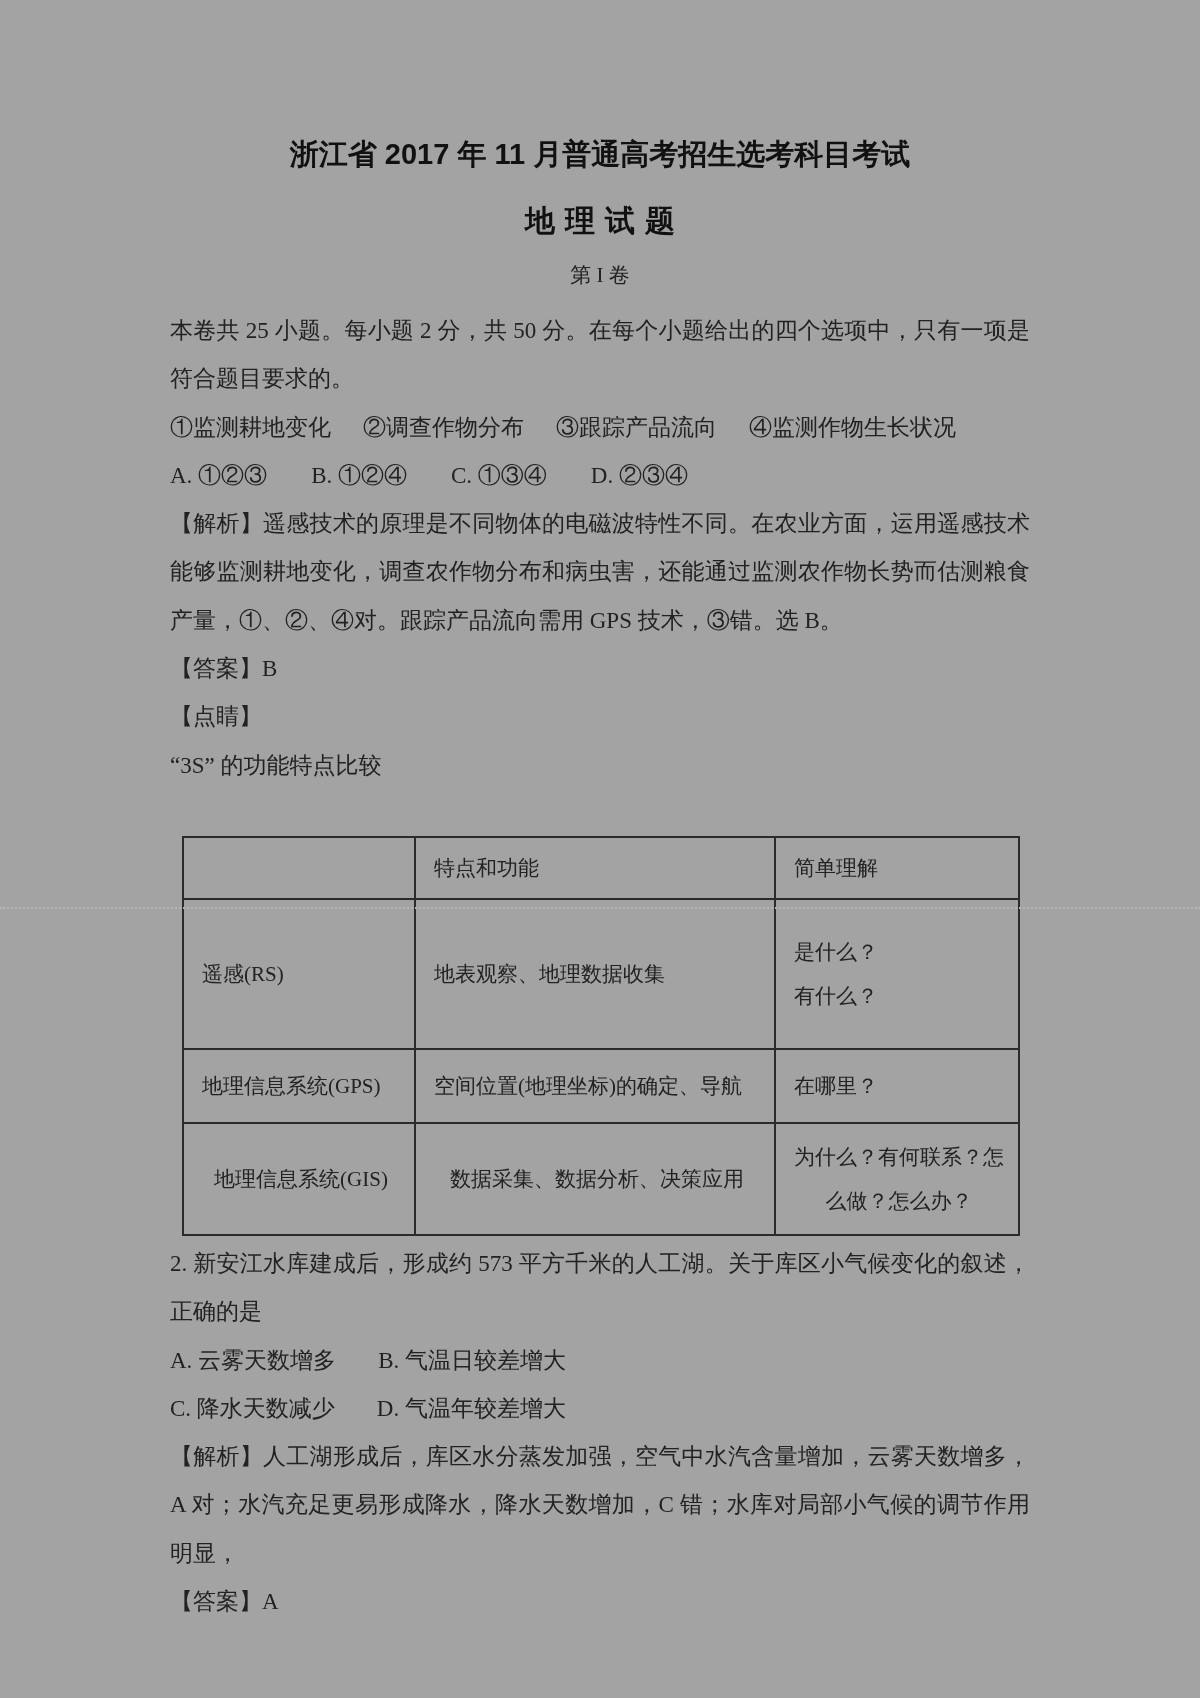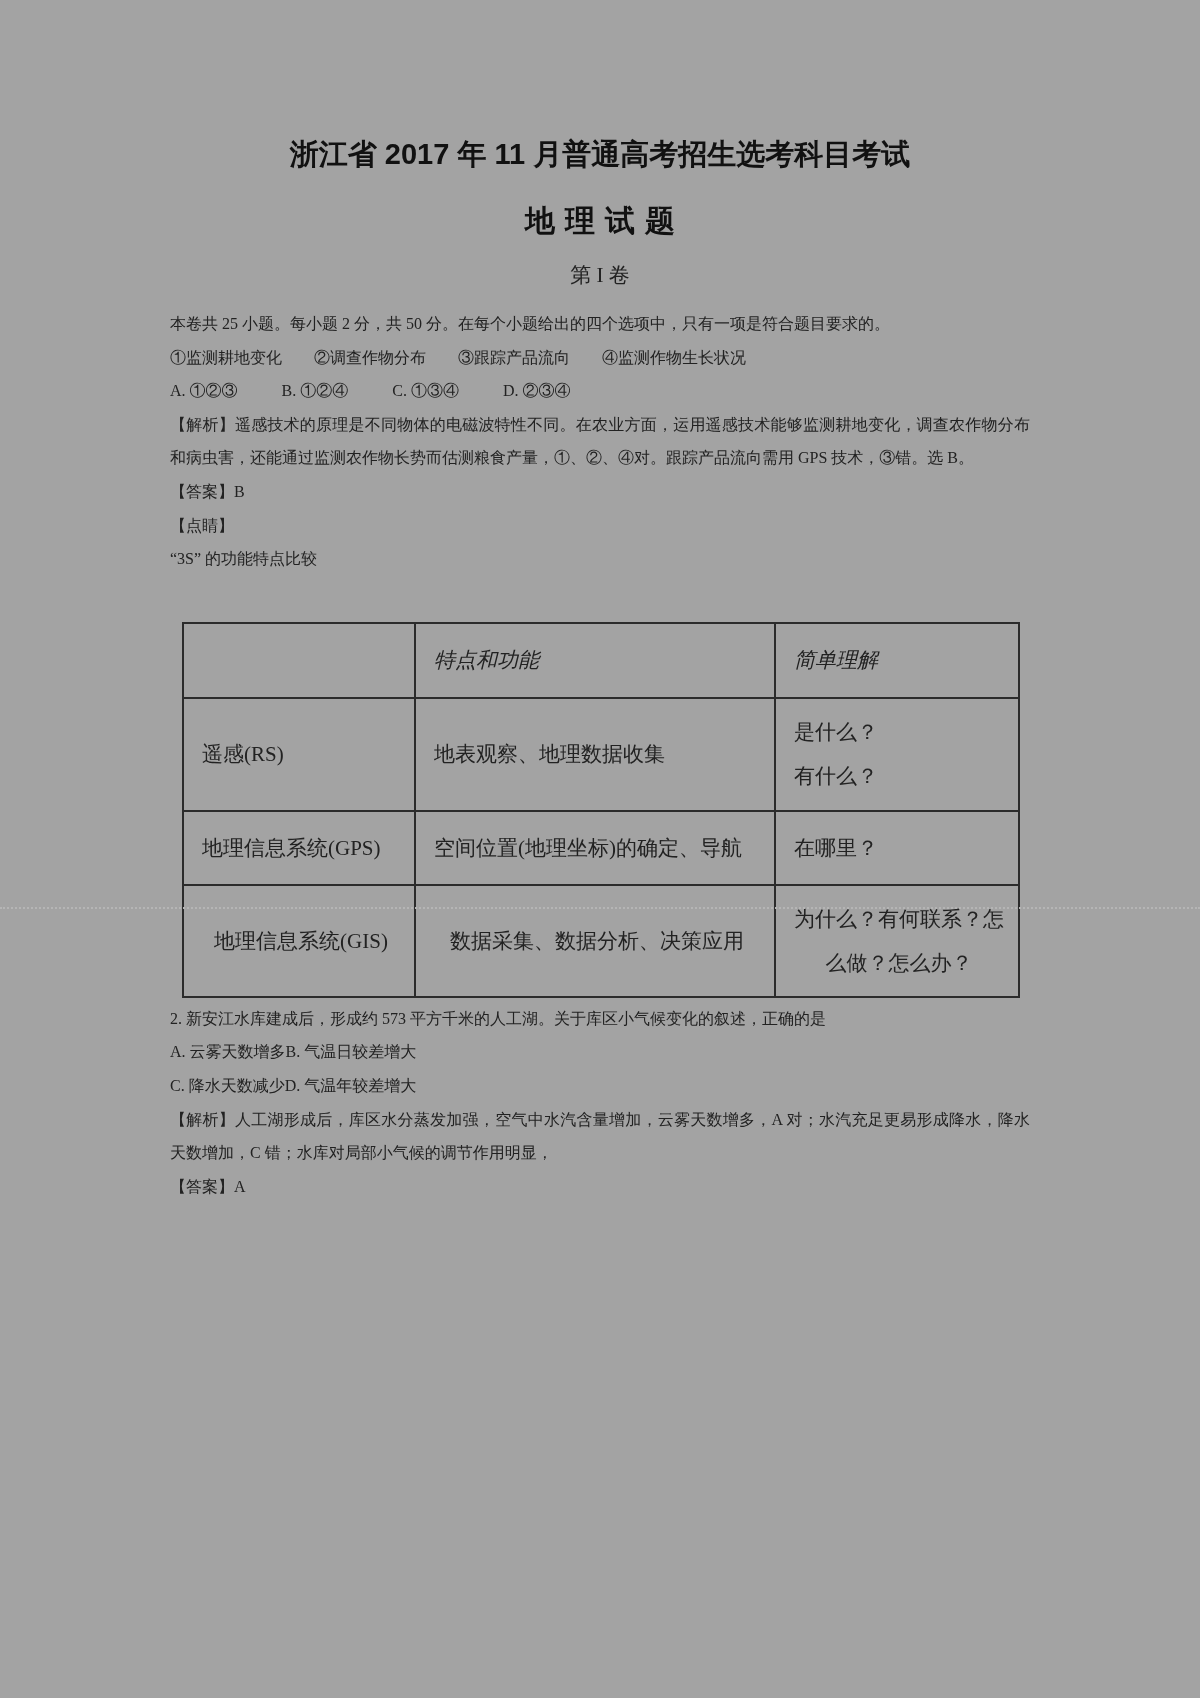--- a/index.html
+++ b/index.html
@@ -46,52 +46,52 @@
   }
   .section-label {
     margin-top: 22px;
     font-size: 21px;
     line-height: 27px;
     text-align: center;
     color: #222;
   }
   p.para {
     margin: 0;
-    font-size: 16px;
+    font-size: 23px;
     line-height: 2.1;
     color: #222;
     text-align: justify;
   }
   p.intro { margin-top: 18px; }
   .item  { display: inline-block; margin-right: 32px; }
   .item:last-child { margin-right: 0; }
   .opt   { display: inline-block; margin-right: 44px; }
   .opt:last-child { margin-right: 0; }
-  .opt2  { display: inline-block; }
+  .opt2  { display: inline-block; margin-right: 42px; }
 
   table.cmp {
     border-collapse: collapse;
     margin: 46px 0 0 12px;
     width: 836px;
     table-layout: fixed;
     background: transparent;
     font-size: 21px;
     color: #222;
   }
   table.cmp td {
     border: 2px solid #2b2b2b;
     vertical-align: middle;
     padding: 6px 14px 6px 18px;
     line-height: 2.1;
   }
   table.cmp col.c1 { width: 232px; }
   table.cmp col.c2 { width: 360px; }
   table.cmp col.c3 { width: 244px; }
-  tr.r-hdr td { height: 75px; font-style: italic; }
-  tr.r-rs  td { height: 113px; border-radius: 28px; }
+  tr.r-hdr td { height: 62px; }
+  tr.r-rs  td { height: 150px; border-radius: 28px; }
   tr.r-gps td { height: 74px; }
   tr.r-gis td { height: 112px; text-align: center; }
 
   p.q2start { margin-top: 4px; }
 </style>
 </head>
 <body>
 
 <div class="page">
 

